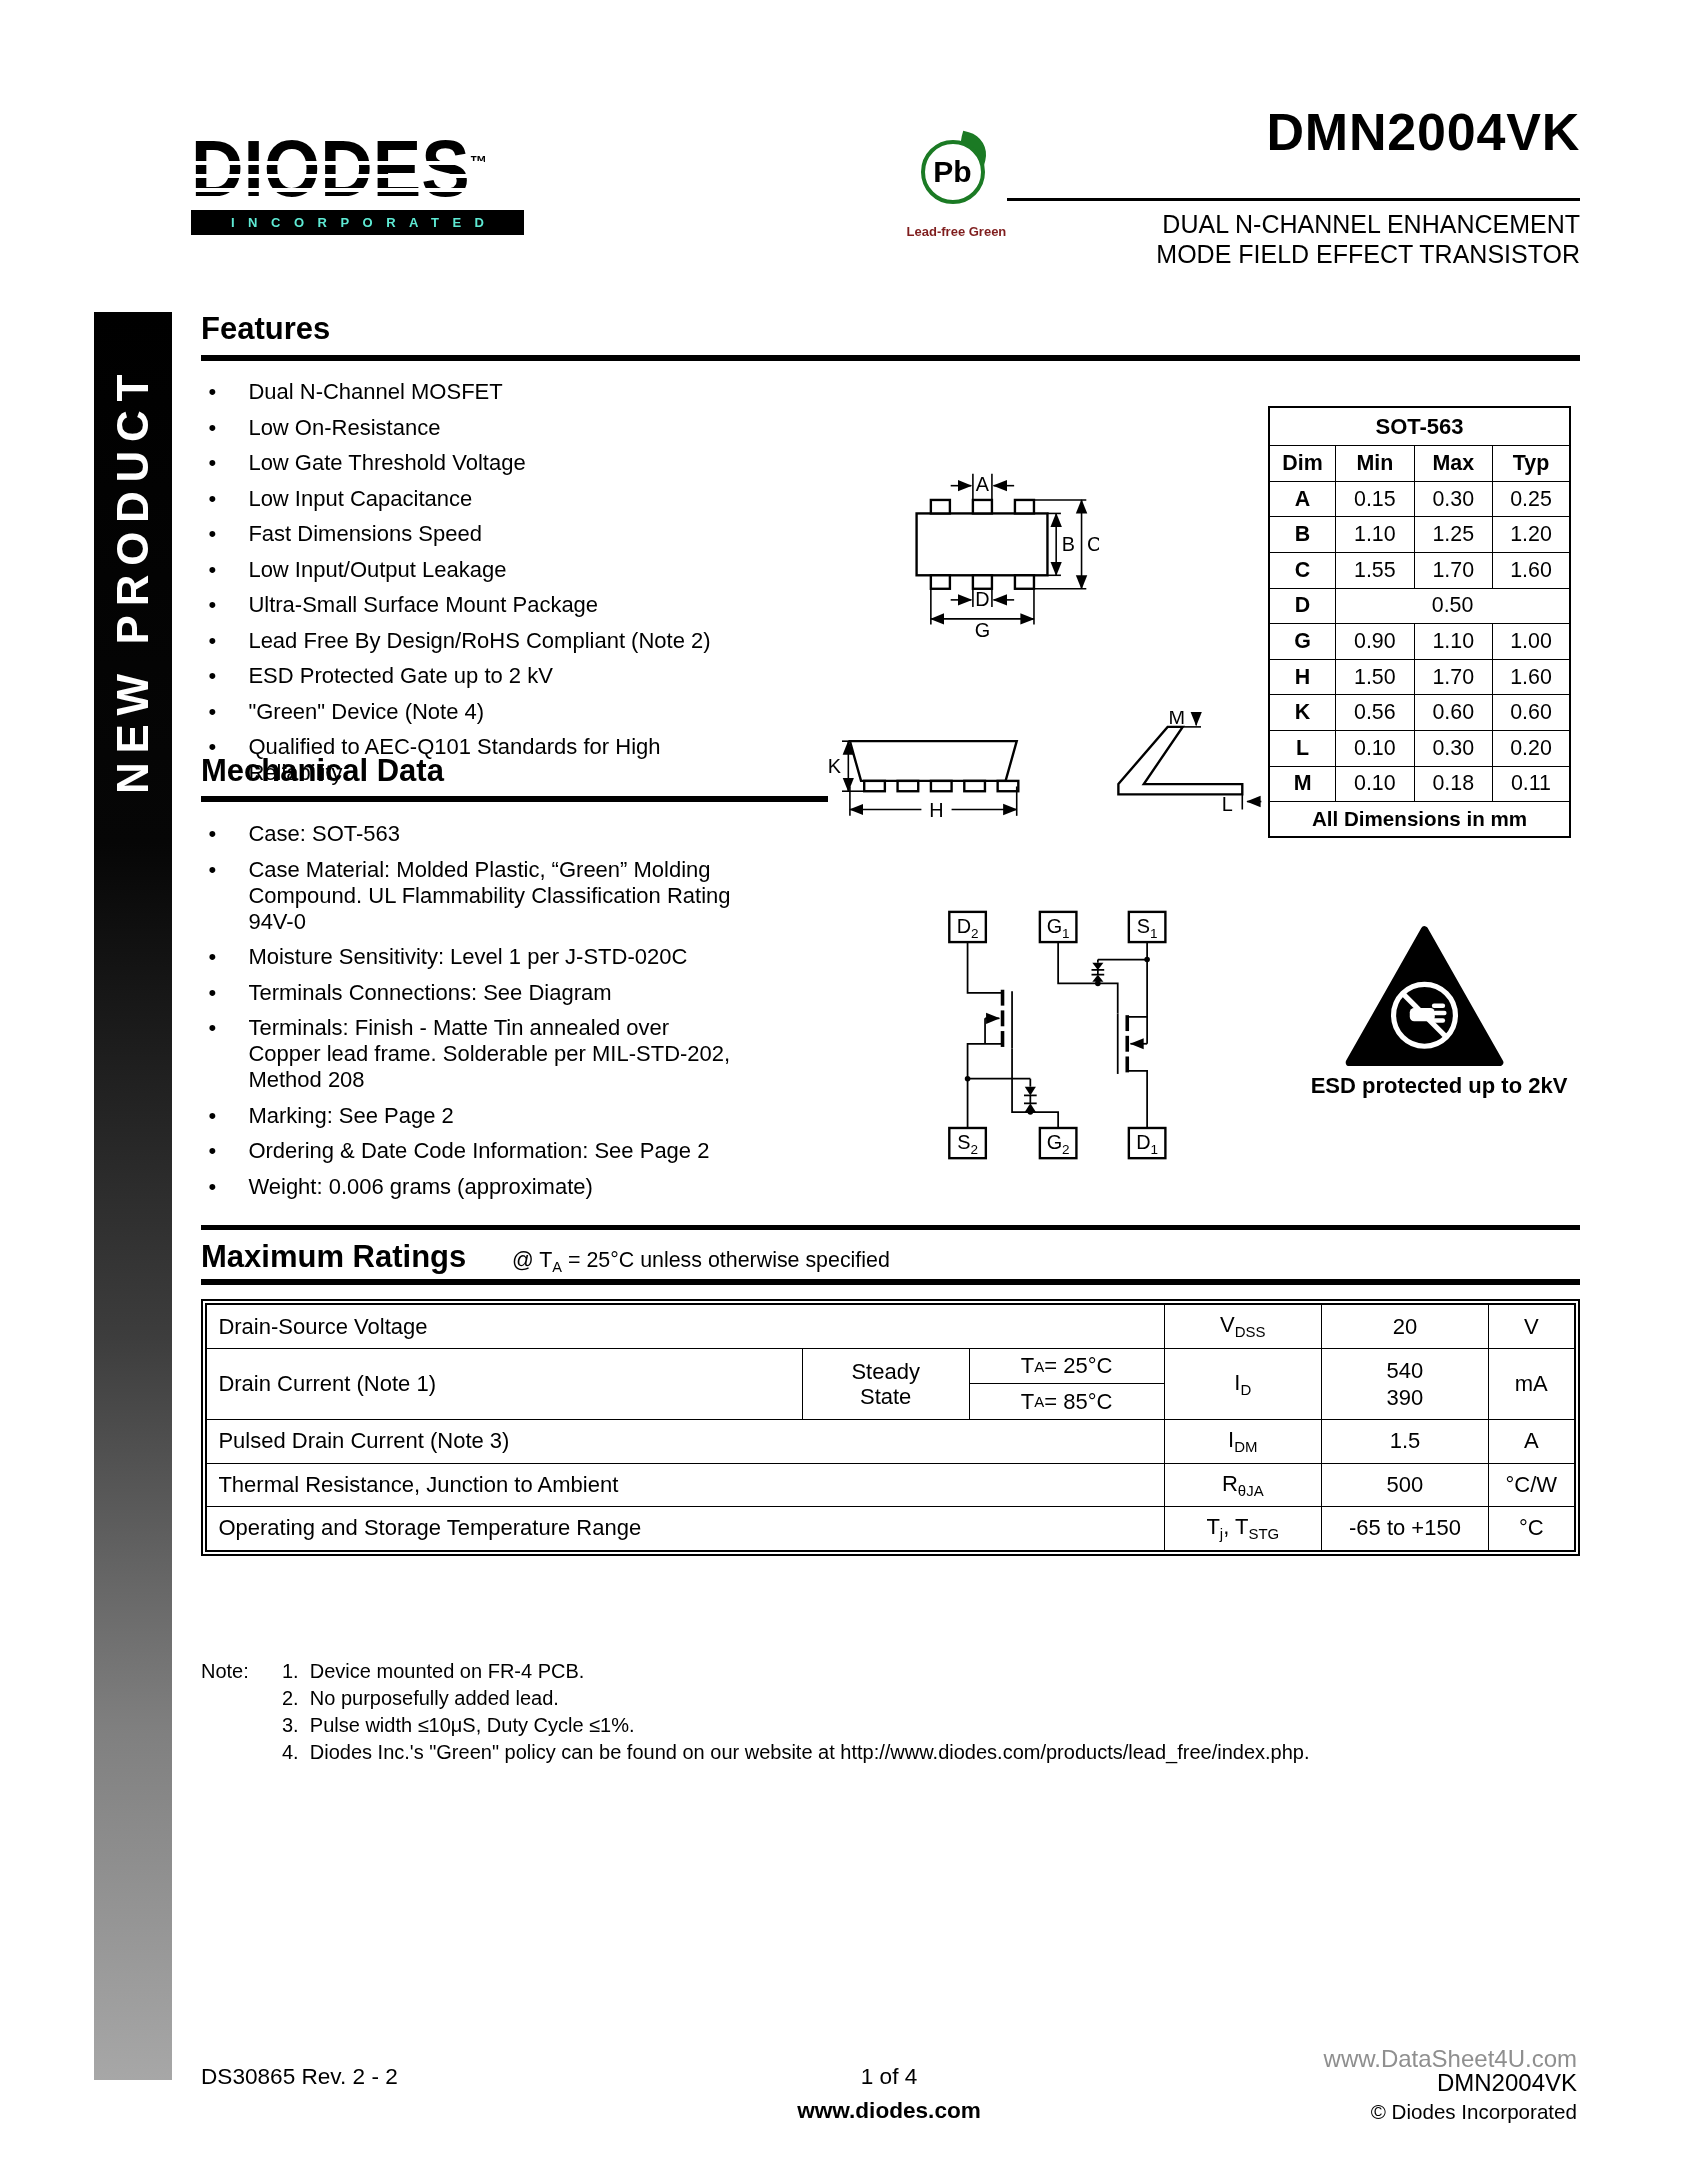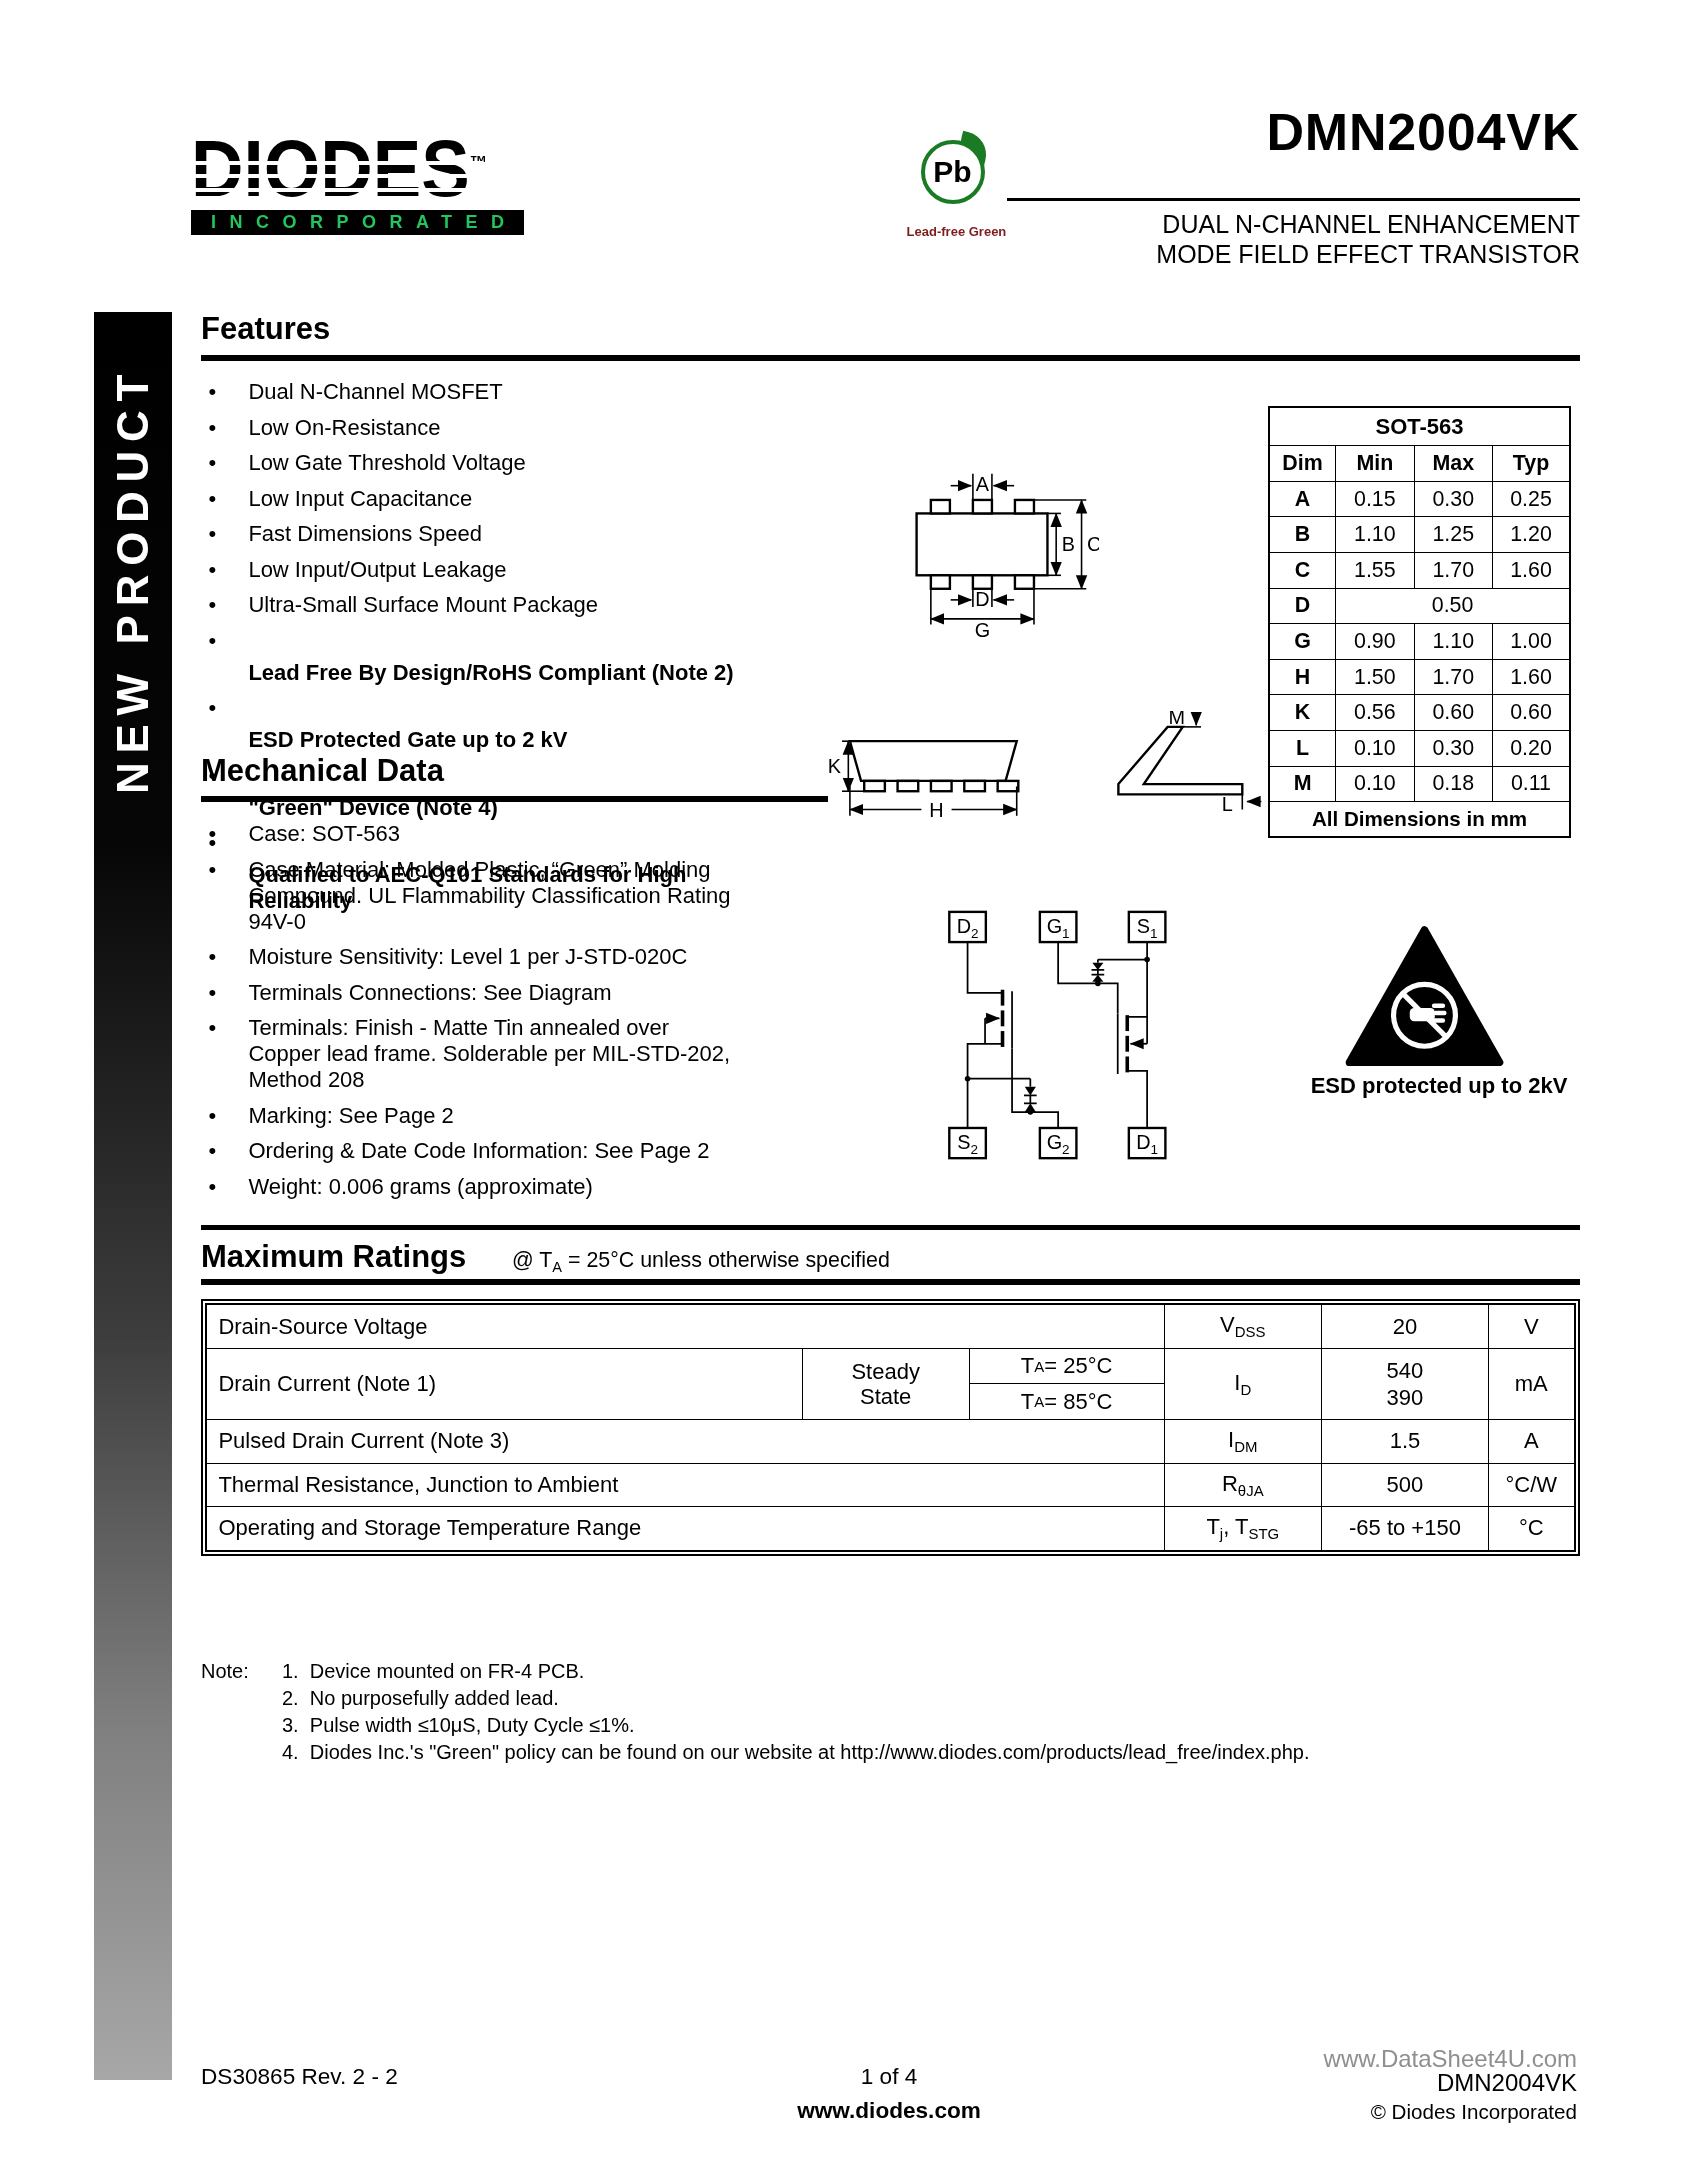--- a/index.html
+++ b/index.html
@@ -17,23 +17,23 @@
   #sidebar-label span { transform:rotate(-90deg); white-space:nowrap; color:#fff;
                         font-weight:bold; font-size:44px; letter-spacing:8.7px; }
 
   
   #logo { position:absolute; left:191px; top:129px; }
   #logo-word { position:relative; width:max-content; font-size:79px; font-weight:900;
                line-height:1; transform:scaleX(0.92); transform-origin:left; letter-spacing:0; }
   #logo-word .tm { font-size:19px; font-weight:bold; vertical-align:super; }
   .stripe { position:absolute; left:0; width:318px; height:4px; background:#fff; }
   #stripe1 { top:32px; } #stripe2 { top:45px; } #stripe3 { top:59px; }
-  #logo-bar { margin-top:2.4px; width:333px; height:24.6px; background:#000; color:#22c55e;
+  #logo-bar { margin-top:2.4px; width:333px; height:24.6px; background:#000; color:#5eead4;
               display:flex; align-items:center; justify-content:center;
-              font-size:18px; font-weight:bold; letter-spacing:13.5px; padding-left:13.5px; }
+              font-size:13px; font-weight:bold; letter-spacing:13.5px; padding-left:13.5px; }
 
   
   #pb { position:absolute; left:913px; top:140px; width:79px; text-align:center; }
   #pb-leaf { position:absolute; left:46px; top:-6.4px; width:29px; height:29px; background:#1b7a24;
              border-radius:0 80% 0 80%; transform:rotate(15deg); z-index:0; }
   #pb-circle { position:relative; z-index:1; margin:0 auto; width:64px; height:64px;
                border:4px solid #1b7a24; border-radius:50%; background:#fff;
                display:flex; align-items:center; justify-content:center;
                font-size:30px; font-weight:bold; }
   #pb-caption { position:relative; z-index:1; margin-top:20px; color:#7f1d1d; font-size:13px;
@@ -46,21 +46,21 @@
               font-size:25px; font-weight:normal; line-height:30px; }
 
   
   .section-heading { position:absolute; font-size:31px; font-weight:bold; }
   .rule { position:absolute; background:#000; }
 
   
   .bullet-list { position:absolute; }
   .bullet-item { display:flex; margin-bottom:9.5px; font-size:22px; line-height:26px; }
   .bullet-item::before { content:"\2022"; flex:0 0 40px; padding-left:6.4px; }
-  .bullet-item .bold { font-weight:bold;margin-top:32px; }
+  .bullet-item .bold { font-weight:normal; }
 
   
   #dim-table { position:absolute; left:1268px; top:406px; width:303px;
                border-collapse:collapse; font-size:21.4px; border:2.4px solid #000; }
   #dim-table td, #dim-table th { border:1.6px solid #000; text-align:center; padding:4.8px 1.6px; }
   #dim-table .dt-title { font-size:22px; font-weight:bold; padding:5.6px 0; }
   #dim-table th { font-weight:bold; }
   #dim-table td.dim { font-weight:bold; }
   #dim-table .dt-footer { font-weight:bold; font-size:20.6px; }
 

